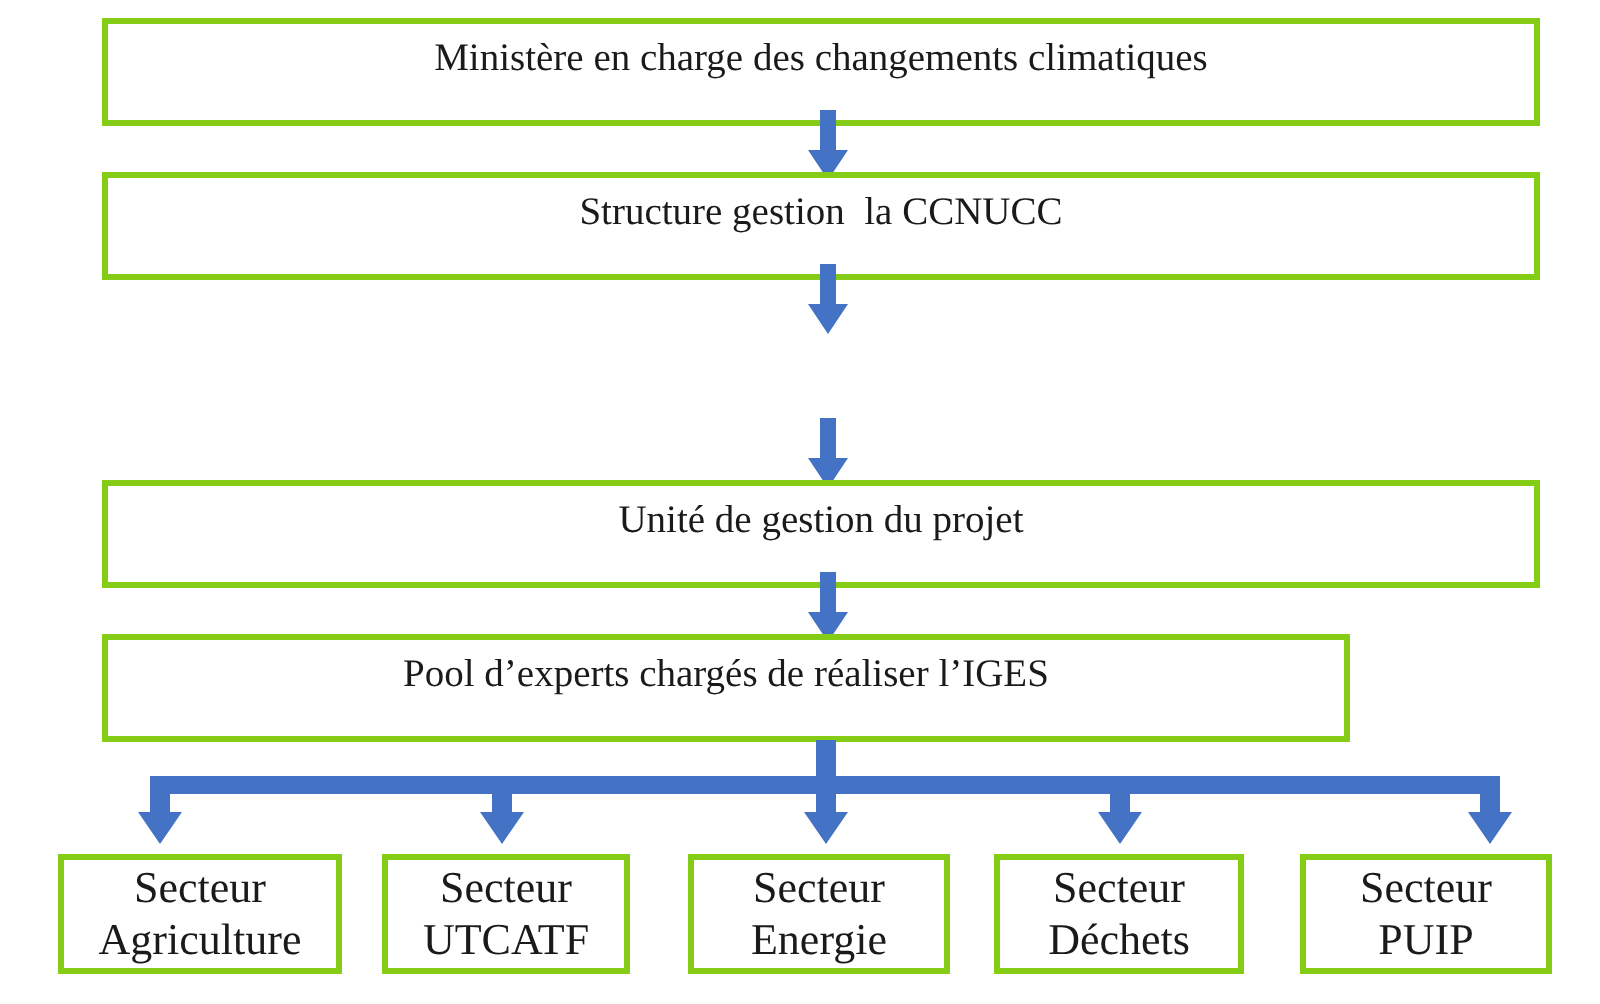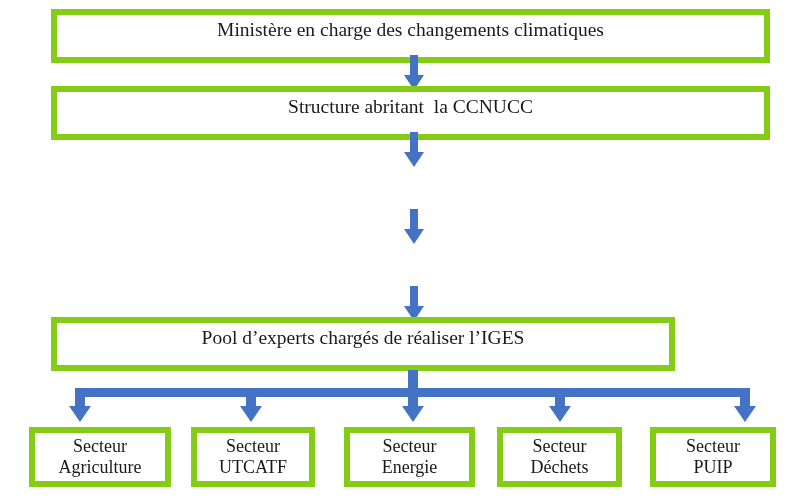--- a/index.html
+++ b/index.html
@@ -15,34 +15,34 @@
     overflow: hidden;
   }
   #diagram {
     position: relative;
     width: 800px;
     height: 502px;
   }
   .node {
     position: absolute;
     box-sizing: border-box;
-    border: 6px solid #84cc16;
+    border: 3px solid #84cc16;
     background: #ffffff;
     display: flex;
     align-items: center;
     justify-content: center;
     text-align: center;
     line-height: 1.18;
   }
   .node-wide {
     font-size: 19.5px;
     padding-bottom: 14px;
   }
   .node-leaf {
-    font-size: 18px;
+    font-size: 22px;
     padding: 0 4px;
   }
   .node-label {
     display: block;
     white-space: pre-wrap;
   }
   .arrow {
     position: absolute;
   }
   .arrow svg {
@@ -63,36 +63,39 @@
     <span class="node-label">Ministère en charge des changements climatiques</span>
   </div>
 
   <div class="arrow" style="left:403px; top:55px;">
     <svg width="22" height="36" viewBox="0 0 22 36">
       <polygon points="7,0 15,0 15,20 21,20 11,35 1,20 7,20" fill="#4472C4"></polygon>
     </svg>
   </div>
 
   <div class="node node-wide" style="left:51px; top:86px; width:719px; height:54px;">
-    <span class="node-label">Structure abritant  la CCNUCC</span>
+    <span class="node-label">Structure gestion  la CCNUCC</span>
   </div>
 
   <div class="arrow" style="left:403px; top:132px;">
     <svg width="22" height="36" viewBox="0 0 22 36">
       <polygon points="7,0 15,0 15,20 21,20 11,35 1,20 7,20" fill="#4472C4"></polygon>
     </svg>
   </div>
 
 
   <div class="arrow" style="left:403px; top:209px;">
     <svg width="22" height="36" viewBox="0 0 22 36">
       <polygon points="7,0 15,0 15,20 21,20 11,35 1,20 7,20" fill="#4472C4"></polygon>
     </svg>
   </div>
 
+  <div class="node node-wide" style="left:51px; top:240px; width:719px; height:54px;">
+    <span class="node-label">Unité de gestion du projet</span>
+  </div>
 
   <div class="arrow" style="left:403px; top:286px;">
     <svg width="22" height="36" viewBox="0 0 22 36">
       <polygon points="7,0 15,0 15,20 21,20 11,35 1,20 7,20" fill="#4472C4"></polygon>
     </svg>
   </div>
 
   <div class="node node-wide" style="left:51px; top:317px; width:624px; height:54px;">
     <span class="node-label">Pool d’experts chargés de réaliser l’IGES</span>
   </div>

